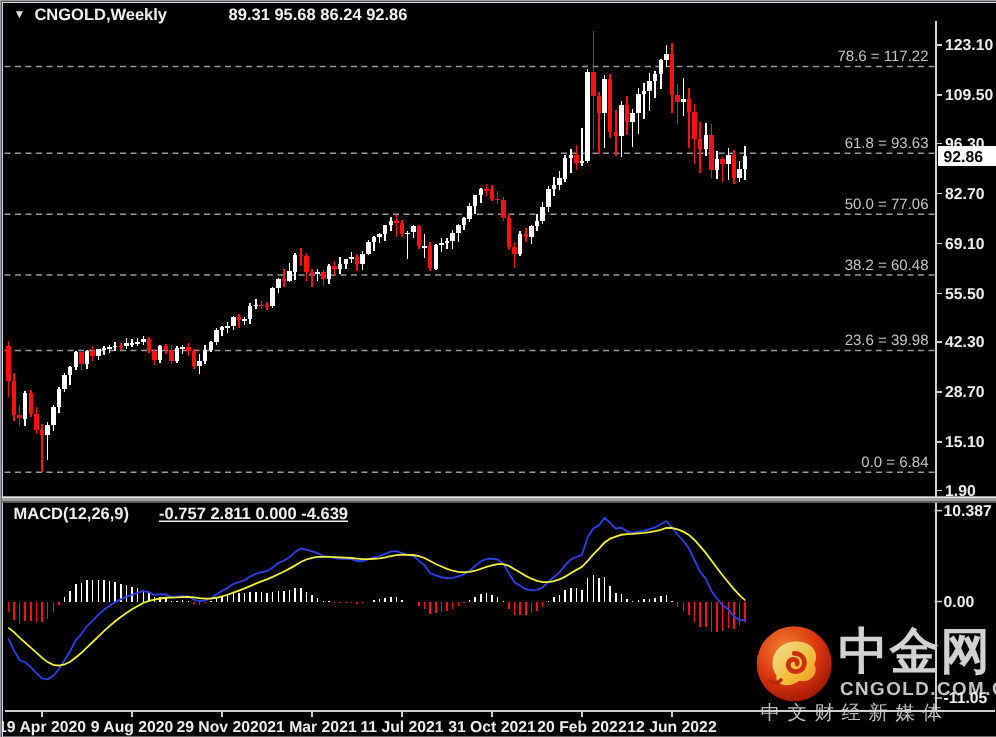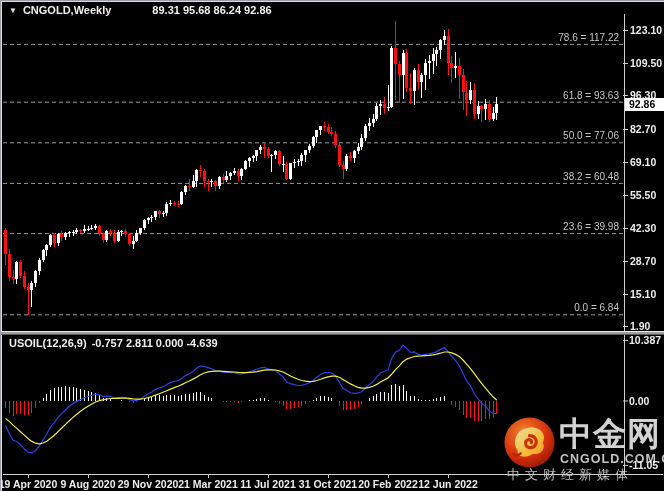--- a/index.html
+++ b/index.html
@@ -6,21 +6,21 @@
   .window{
     position:relative;width:664px;height:491px;background:#000;
     border:1px solid #9aa0a6;box-shadow:inset 0 0 0 1px #d8dce0;
     overflow:hidden;font-family:"Liberation Sans",sans-serif;
   }
   svg text{font-family:"Liberation Sans",sans-serif;}
   .title-row{position:absolute;left:8px;top:3px;color:#f0f0f0;font-size:11px;font-weight:700;z-index:7;white-space:nowrap;}
   .title-row .tri{display:inline-block;font-size:8px;color:#e0e0e0;margin-right:6px;transform:translateY(-1px);cursor:pointer;}
   .title-row .quote{margin-left:8px;padding-left:33px;}
   .macd-row{position:absolute;left:8px;top:336px;color:#f0f0f0;font-size:11px;font-weight:700;z-index:7;white-space:nowrap;}
-  .macd-row .vals{margin-left:5px;}
+  .macd-row .vals{margin-left:20px;text-decoration:underline;}
   .splitter{position:absolute;left:0;top:330px;width:664px;height:4px;background:#9e9e9e;border-top:1px solid #e8e8e8;border-bottom:1px solid #5c5c5c;box-sizing:border-box;z-index:6;}
   .fib{stroke:#9a9a9a;stroke-width:1;stroke-dasharray:4 3;}
   .fibl{fill:#c6c6c6;font-size:10px;}
   .axl{fill:#ededed;font-size:10.5px;font-weight:700;}
   .datel{fill:#ededed;font-size:10.5px;font-weight:700;}
   .axline{stroke:#cfcfcf;stroke-width:1;}
   .tickd{stroke:#cfcfcf;stroke-width:1;}
   .cpx-t{fill:#000;font-size:10.5px;font-weight:700;}
   .watermark{position:absolute;left:501px;top:413px;width:163px;height:70px;z-index:4;opacity:.95;}
   .wm-icon{position:absolute;left:1px;top:2px;}
@@ -505,21 +505,21 @@
       </g>
     </svg>
 
   <div class="title-row">
     <span class="tri">▼</span><span>CNGOLD,Weekly</span><span class="quote">89.31 95.68 86.24 92.86</span>
   </div>
 
   <div class="splitter"></div>
 
   <div class="macd-row">
-    <span>USOIL(12,26,9)</span><span class="vals">-0.757 2.811 0.000 -4.639</span>
+    <span>MACD(12,26,9)</span><span class="vals">-0.757 2.811 0.000 -4.639</span>
   </div>
 
   <div class="watermark">
     <svg class="wm-icon" width="53" height="53" viewBox="0 0 54 54">
       <defs>
         <radialGradient id="wg" cx="38%" cy="30%" r="80%">
           <stop offset="0%" stop-color="#ff8c2e"></stop>
           <stop offset="55%" stop-color="#e63812"></stop>
           <stop offset="100%" stop-color="#9e1400"></stop>
         </radialGradient>

